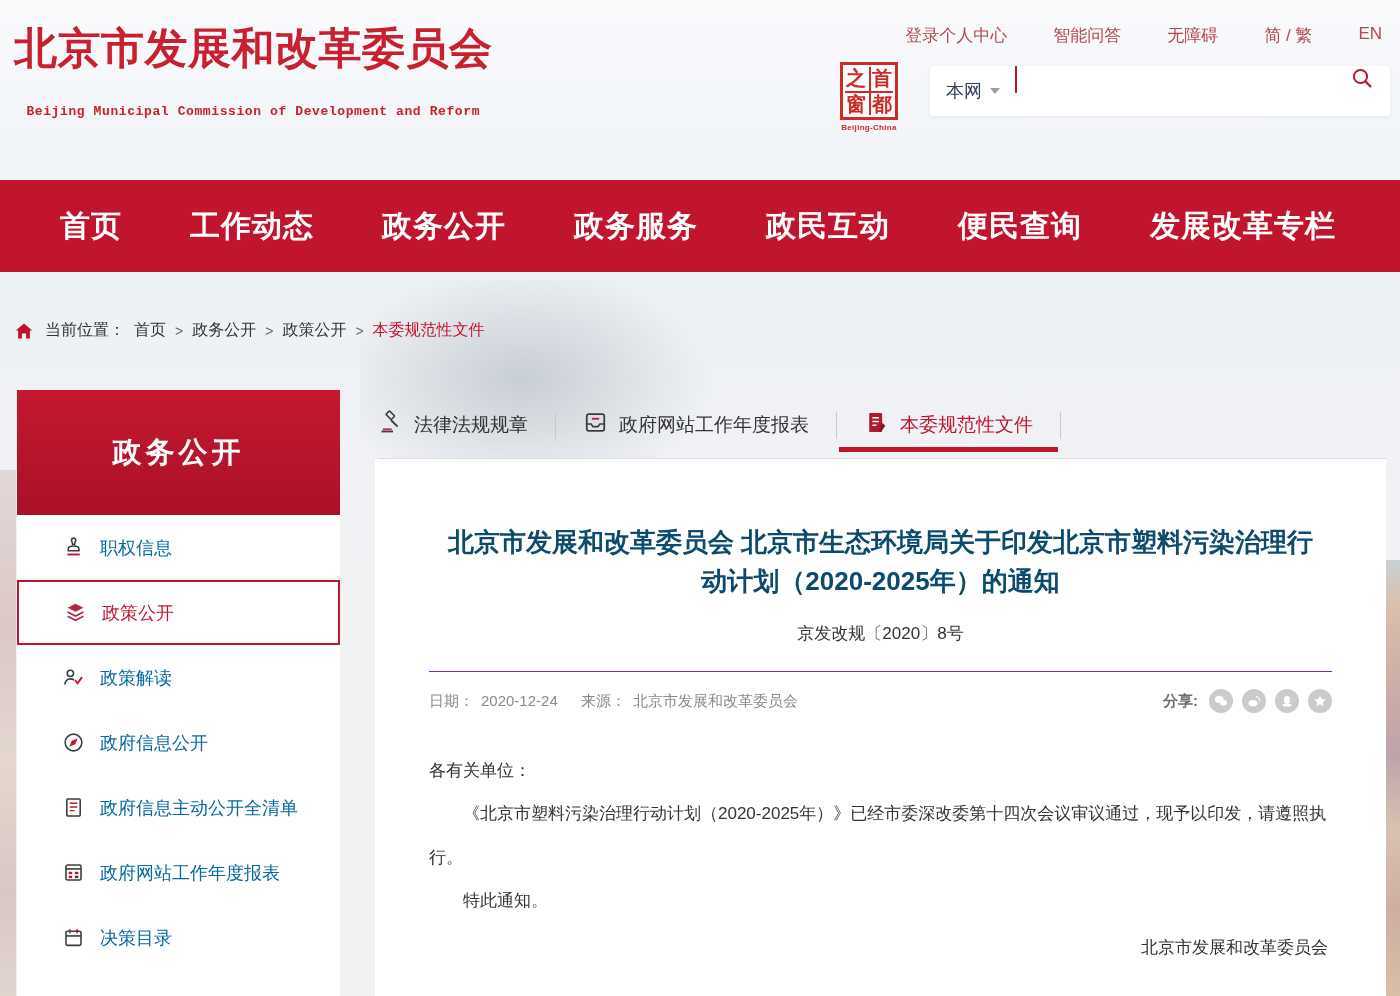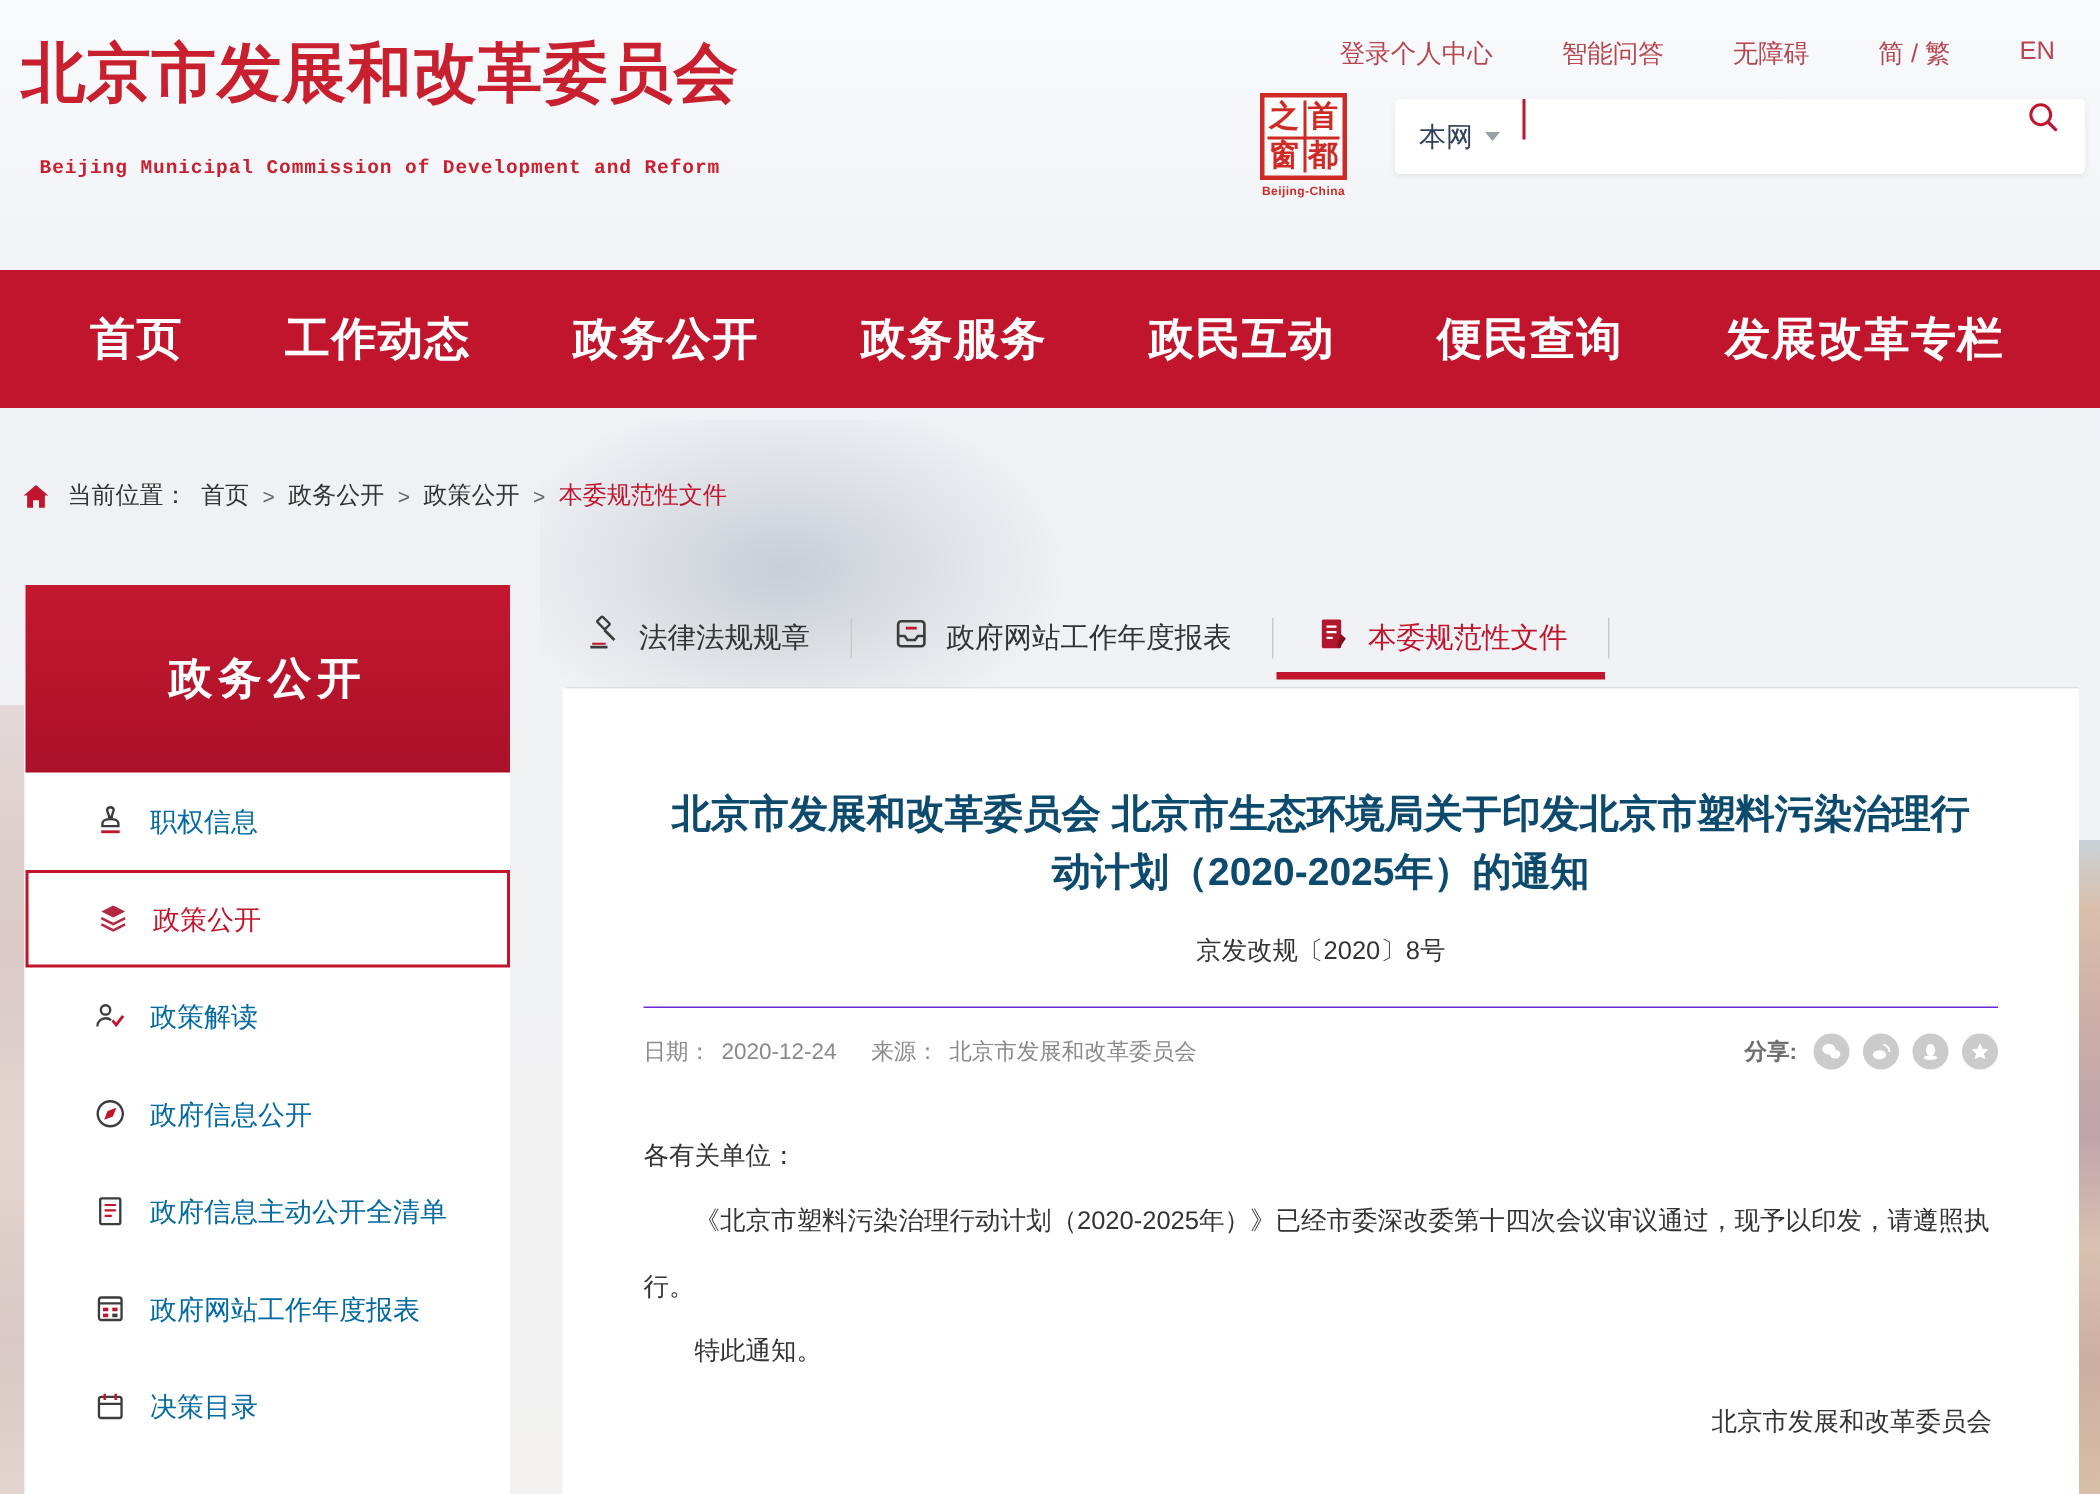--- a/index.html
+++ b/index.html
@@ -14,21 +14,21 @@
   .wm-left { position:absolute; left:0; top:470px; width:16px; height:530px; opacity:.35;
     background:linear-gradient(180deg,#c9a9a2,#b07d72 30%,#caa28e 55%,#a97a6e 80%,#c2a08f); }
   .wm-right { position:absolute; right:0; top:560px; width:14px; height:436px; opacity:.6;
     background:linear-gradient(180deg,#aebcc4 0%,#c99f7c 10%,#b78573 25%,#9d6f7c 45%,#c9a184 62%,#b3826a 80%,#c59d77 100%); }
 
   
   .logo { position:absolute; left:14px; top:20px; cursor:pointer; }
   .logo-cn { font-size:43px; font-weight:bold; color:#c9202f; letter-spacing:.5px; }
   .logo-en { margin-top:26px; font-family:"Liberation Mono",monospace; font-weight:bold;
              font-size:13px; color:#c9202f; letter-spacing:.6px;text-align:center; }
-  .utility { position:absolute; top:24px; right:30px; display:flex; gap:46px;
+  .utility { position:absolute; top:24px; right:18px; display:flex; gap:46px;
              font-size:17px;margin-left:48px; }
   .utility a { color:#b7454e; text-decoration:none; cursor:pointer; }
 
   .seal { position:absolute; left:838px; top:62px; width:62px; text-align:center; cursor:pointer; }
   .seal-grid { width:58px; height:58px; border:3px solid #cf2b26; margin:0 auto;
                display:grid; grid-template-columns:1fr 1fr; position:relative; background:rgba(255,255,255,.6); }
   .seal-grid::before { content:""; position:absolute; left:50%; top:2px; bottom:2px; width:2px; background:#cf2b26; }
   .seal-grid::after  { content:""; position:absolute; top:50%; left:2px; right:2px; height:2px; background:#cf2b26; }
   .seal-grid span { font-size:20px; font-weight:bold; color:#cf2b26; line-height:26px; }
   .seal-caption { font-size:8px; font-weight:bold; color:#cf2b26; margin-top:3px; letter-spacing:.3px; }
@@ -64,21 +64,21 @@
   .side-title { height:125px; background:linear-gradient(180deg,#c4182f,#aa1129); color:#fff;
                 font-size:29px; font-weight:bold; letter-spacing:4px;
                 display:flex; align-items:center; justify-content:center; }
   .side-list { list-style:none; }
   .side-item { height:65px; display:flex; align-items:center; padding-left:44px; gap:15px;
                font-size:18px; color:#0369a1; cursor:pointer; }
   .side-item.active { border:2px solid #c0152d; color:#c0152d; }
   .sicon { width:24px; height:24px; display:flex; align-items:center; justify-content:center; flex:0 0 24px; }
 
   
-  .tabs { position:absolute; left:378px; top:402px; height:46px; display:flex; align-items:center; }
+  .tabs { position:absolute; left:366px; top:402px; height:46px; display:flex; align-items:center; }
   .tab { display:flex; align-items:center; gap:11px; padding:0 27px; font-size:19px; color:#333;
          position:relative; cursor:pointer; white-space:nowrap; }
   .tab:first-child { padding-left:12px; }
   .tab.active { color:#c0152d; }
   .tab-underline { position:absolute; left:2px; right:2px; bottom:-12px; height:5px; background:#c0152d; }
   .tab-sep { width:1px; height:27px; background:#c9c9c9; }
   .tabline { position:absolute; left:378px; right:14px; top:458px; height:1px; background:#dcdcdc; }
 
   
   .article { position:absolute; left:375px; top:459px; right:14px; bottom:0; background:#fff;

